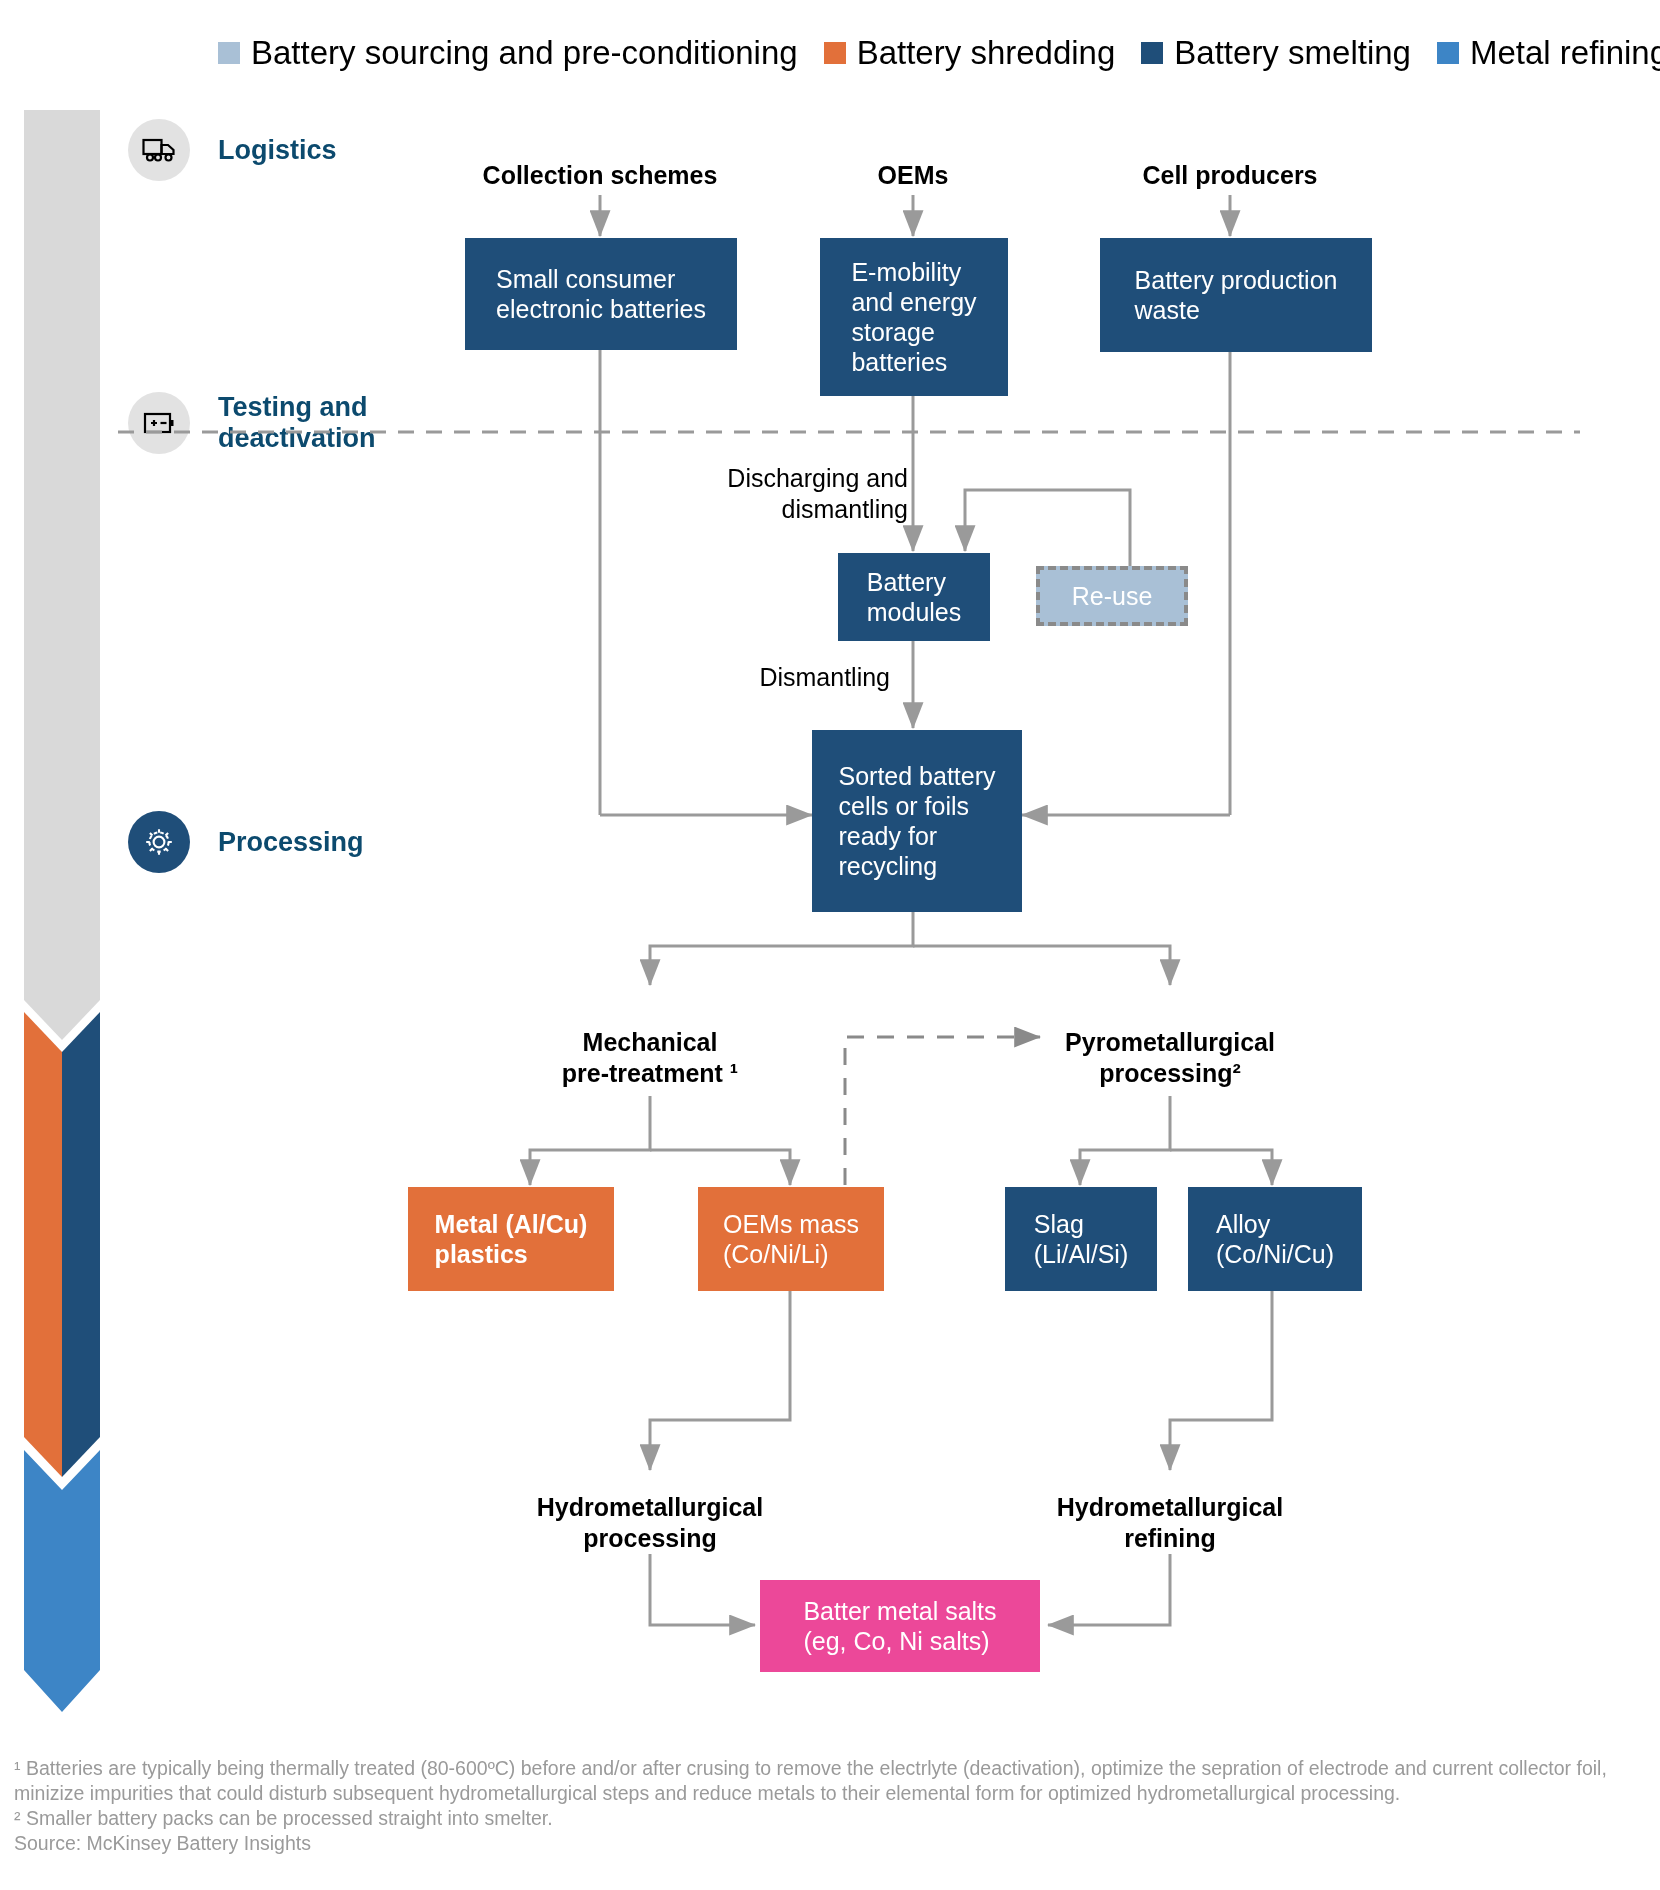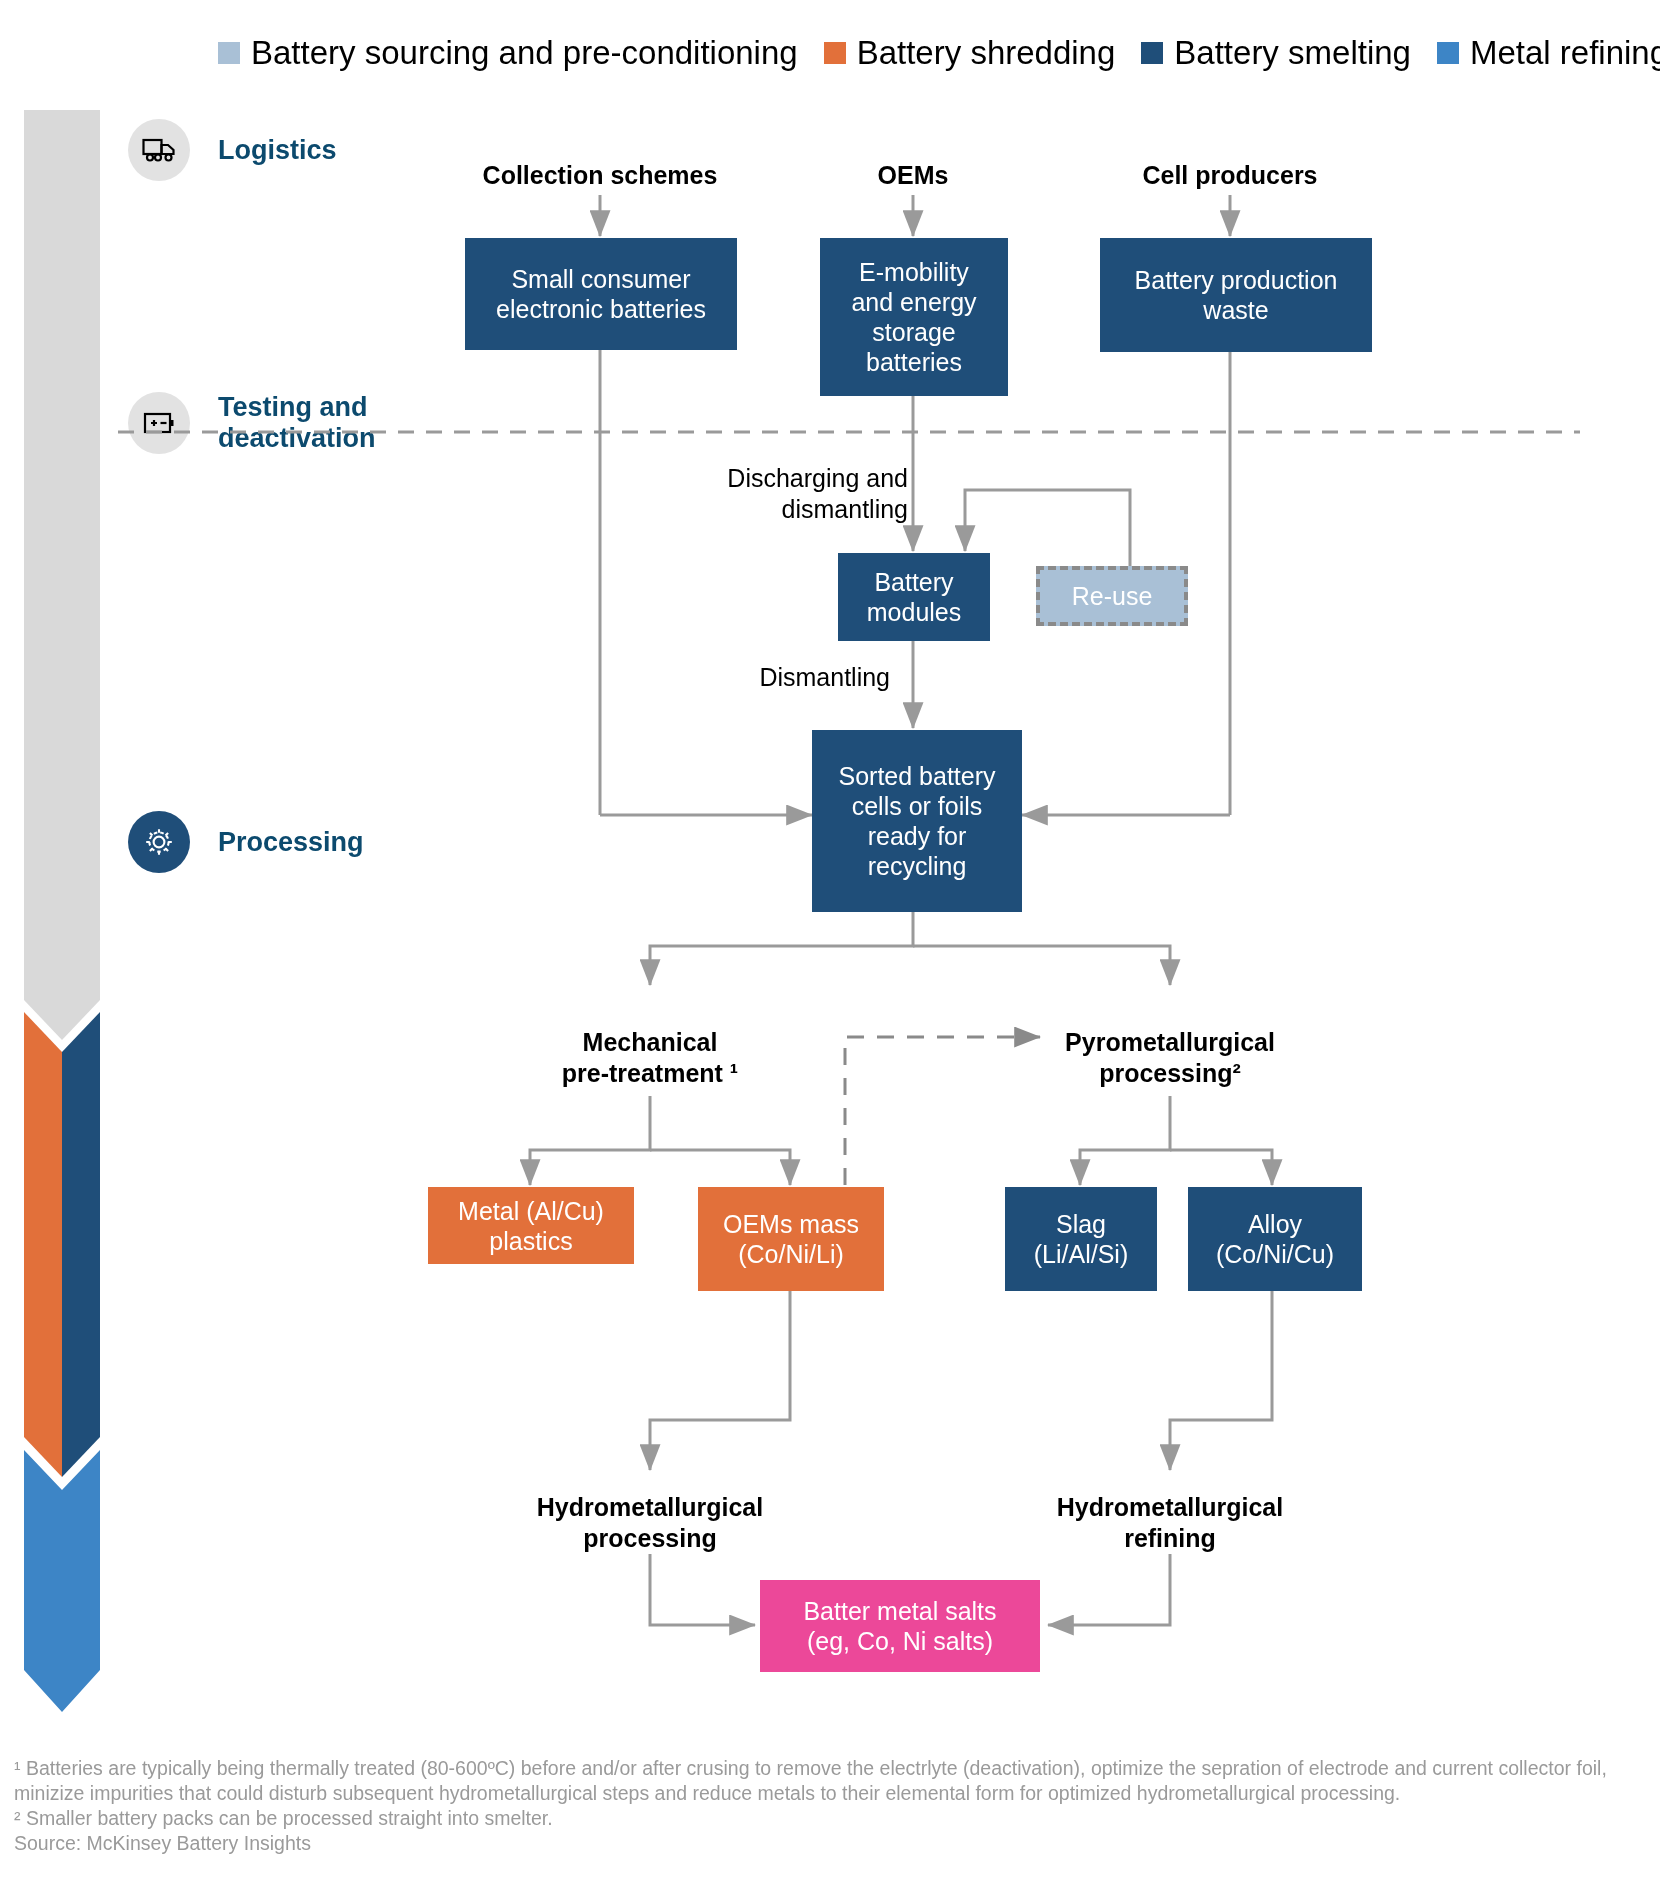--- a/index.html
+++ b/index.html
@@ -36,21 +36,20 @@
   .stage-badge.blue{background:#1f4e79;}
   .stage-title{
     margin-left:28px;font-size:27px;font-weight:bold;color:#0c4a6e;
     line-height:31px;white-space:pre-line;
   }
 
   
   .node{
     position:absolute;
     display:flex;align-items:center;justify-content:center;
-    text-align:center;
     color:#ffffff;
     font-size:25px;line-height:30px;
     box-sizing:border-box;
     padding:4px 6px;
   }
   .node.dark{background:#1f4e79;}
   .node.orange{background:#e2703a;}
   .node.lightblue{background:#ec4899;}
   .node.reuse{
     background:#a9c0d6;color:#ffffff;
@@ -220,21 +219,21 @@
   <div class="node dark" style="left:838px;top:553px;width:152px;height:88px;white-space:pre-line;">Battery
 modules</div>
 
   <div class="node reuse" style="left:1036px;top:566px;width:152px;height:60px;">Re-use</div>
 
   <div class="node dark" style="left:812px;top:730px;width:210px;height:182px;white-space:pre-line;">Sorted battery
 cells or foils
 ready for
 recycling</div>
 
-  <div class="node orange" style="left:428px;top:1187px;width:206px;height:77px;white-space:pre-line;">Metal (Al/Cu)
+  <div class="node orange" style="left:408px;top:1187px;width:206px;height:104px;white-space:pre-line;font-weight:bold;">Metal (Al/Cu)
 plastics</div>
 
   <div class="node orange" style="left:698px;top:1187px;width:186px;height:104px;white-space:pre-line;">OEMs mass
 (Co/Ni/Li)</div>
 
   <div class="node dark" style="left:1005px;top:1187px;width:152px;height:104px;white-space:pre-line;">Slag
 (Li/Al/Si)</div>
 
   <div class="node dark" style="left:1188px;top:1187px;width:174px;height:104px;white-space:pre-line;">Alloy
 (Co/Ni/Cu)</div>

